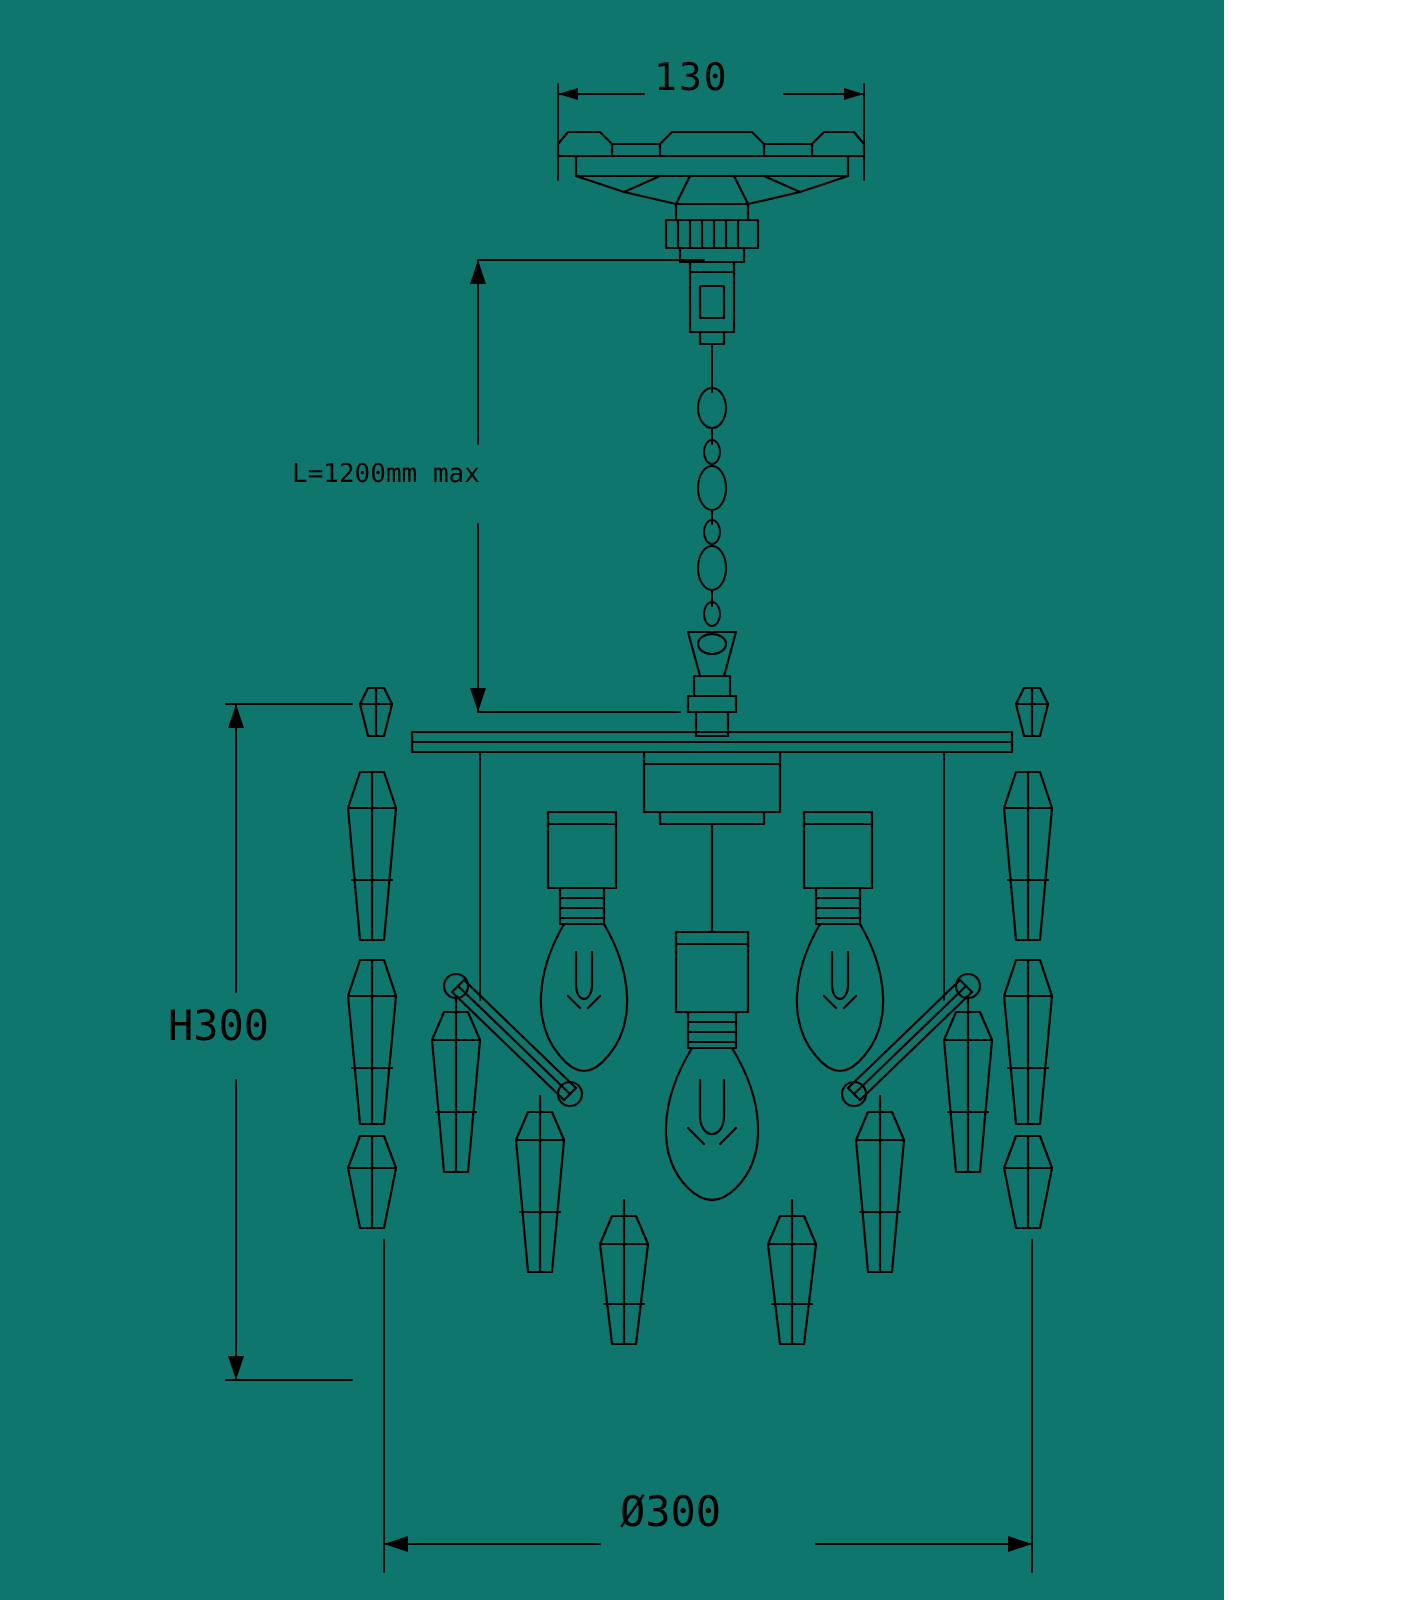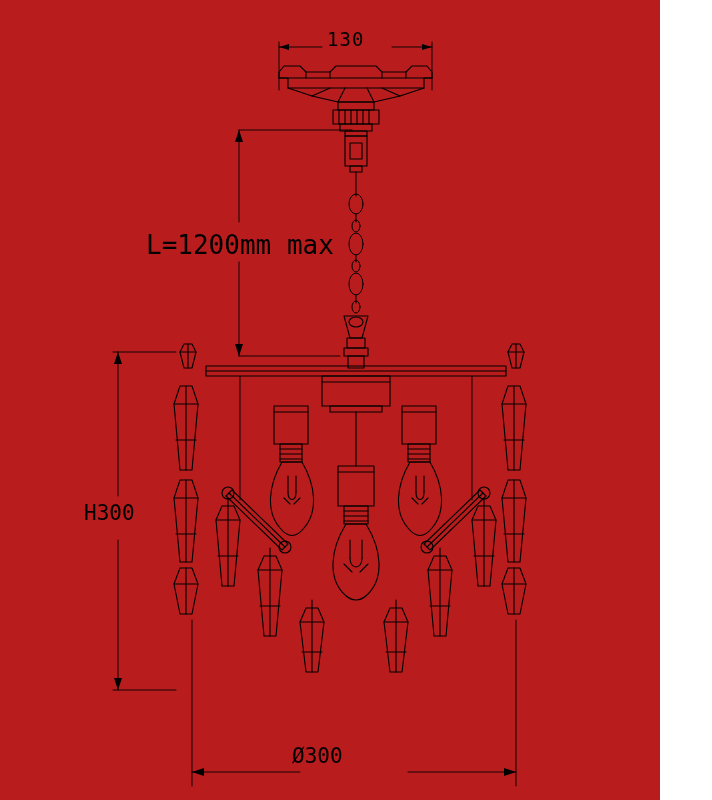--- a/index.html
+++ b/index.html
@@ -5,40 +5,40 @@
   html, body {
     margin: 0;
     padding: 0;
     background: #ffffff;
   }
   body {
     font-family: "DejaVu Sans Mono", monospace;
   }
   #stage {
     position: relative;
-    width: 660px;
+    width: 612px;
     height: 800px;
-    background: #b91c1c;
+    background: #0f766e;
     overflow: hidden;
   }
   #stage svg {
     position: absolute;
     left: 0;
     top: 0;
   }
   .dim-label {
     position: absolute;
     color: #000000;
     font-family: "DejaVu Sans Mono", monospace;
     white-space: nowrap;
   }
   #lbl-top     { left: 327px; top: 28px;  font-size: 19px; letter-spacing: 1px; }
-  #lbl-drop    { left: 146px; top: 230px; font-size: 26px; }
+  #lbl-drop    { left: 146px; top: 230px; font-size: 13px; }
   #lbl-height  { left: 84px;  top: 501px; font-size: 21px; }
-  #lbl-diam    { left: 292px; top: 744px; font-size: 21px; }
+  #lbl-diam    { left: 310px; top: 744px; font-size: 21px; }
 </style>
 </head>
 <body>
 
 <div id="stage">
 
   <svg width="712" height="800" viewBox="0 0 712 800">
     <g fill="none" stroke="#000000" stroke-width="1.1" stroke-linejoin="round" stroke-linecap="round">
 
       <g stroke-width="0.9">

